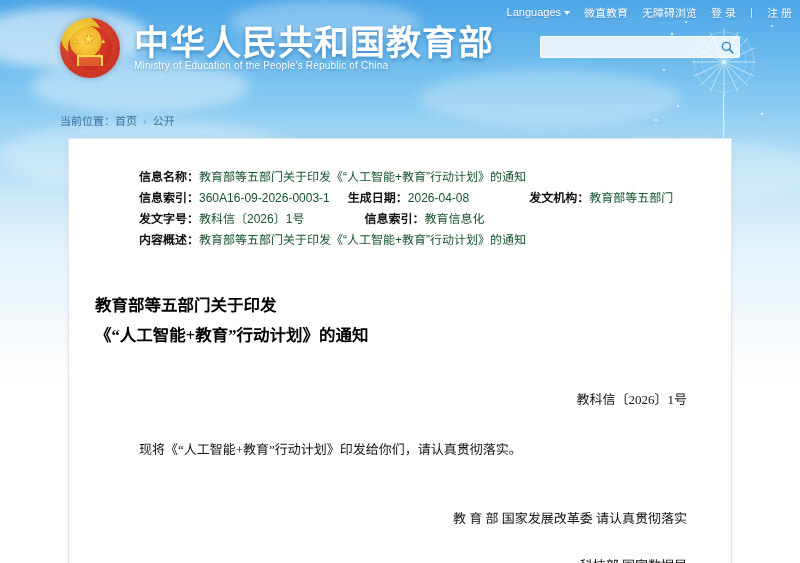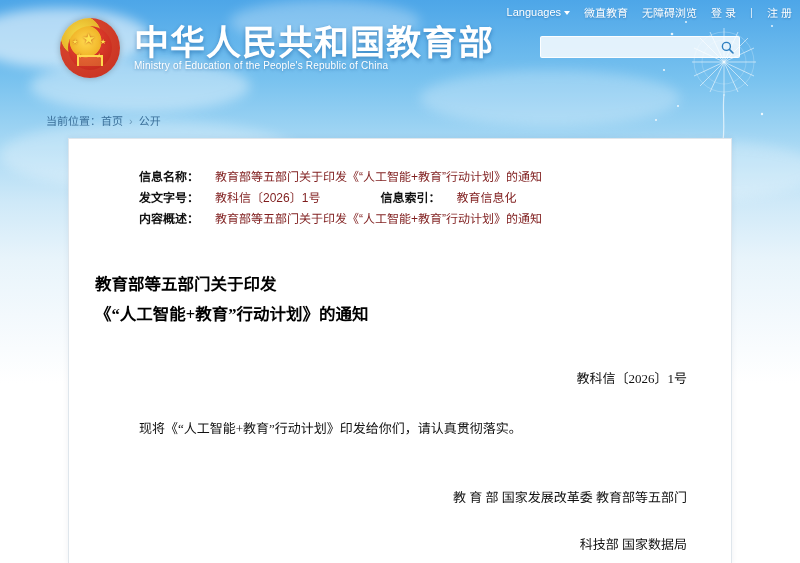--- a/index.html
+++ b/index.html
@@ -157,21 +157,21 @@
     cursor: pointer;
     display: flex;
     align-items: center;
     justify-content: center;
   }
   .search-btn svg { display: block; }
 
   
   .breadcrumb {
     position: absolute;
-    left: 46px; top: 112px;
+    left: 60px; top: 112px;
     font-size: 11px;
     color: #3a6f99;
     z-index: 15;
   }
   .breadcrumb a { color: #3a6f99; text-decoration: none; cursor: pointer; }
   .breadcrumb .sep { margin: 0 6px; color: #6f9bbb; }
 
   
   .card {
     position: absolute;
@@ -189,21 +189,21 @@
   
   .meta {
     font-size: 12px;
     color: #1a1a1a;
     line-height: 21px;
     margin-left: 44px;
     margin-top: 6px;
   }
   .meta .row { white-space: nowrap; }
   .meta .lbl { font-weight: bold; color: #111; }
-  .meta .val { color: #7f1d1d; margin-left: 16px; }
+  .meta .val { color: #14532d; }
   .meta .gap { display: inline-block; width: 18px; }
   .meta .gap-lg { display: inline-block; width: 60px; }
 
   
   .doc-title {
     text-align: left;
     margin-top: 40px;
     font-family: "Liberation Serif", "DejaVu Serif", serif;
     font-weight: bold;
     font-size: 16.5px;
@@ -327,32 +327,35 @@
   <span>当前位置：</span><a>首页</a><span class="sep">›</span><a>公开</a>
 </div>
 
 <div class="card">
 
   <div class="meta">
     <div class="row">
       <span class="lbl">信息名称：</span><span class="val">教育部等五部门关于印发《“人工智能+教育”行动计划》的通知</span>
     </div>
     <div class="row">
+      <span class="lbl">信息索引：</span><span class="val">360A16-09-2026-0003-1</span><span class="gap"></span><span class="lbl">生成日期：</span><span class="val">2026-04-08</span><span class="gap-lg"></span><span class="lbl">发文机构：</span><span class="val">教育部等五部门</span>
+    </div>
+    <div class="row">
       <span class="lbl">发文字号：</span><span class="val">教科信〔2026〕1号</span><span class="gap-lg"></span><span class="lbl">信息索引：</span><span class="val">教育信息化</span>
     </div>
     <div class="row">
       <span class="lbl">内容概述：</span><span class="val">教育部等五部门关于印发《“人工智能+教育”行动计划》的通知</span>
     </div>
   </div>
 
   <div class="doc-title">
     <div>教育部等五部门关于印发</div>
     <div>《“人工智能+教育”行动计划》的通知</div>
   </div>
 
   <div class="doc-number">教科信〔2026〕1号</div>
 
   <div class="doc-para">现将《“人工智能+教育”行动计划》印发给你们，请认真贯彻落实。</div>
 
-  <div class="signer s-line1">教 育 部  国家发展改革委  教育部等五部门</div>
+  <div class="signer s-line1">教 育 部  国家发展改革委  请认真贯彻落实</div>
   <div class="signer s-line2">科技部  国家数据局</div>
 
 </div>
 
 </body></html>

